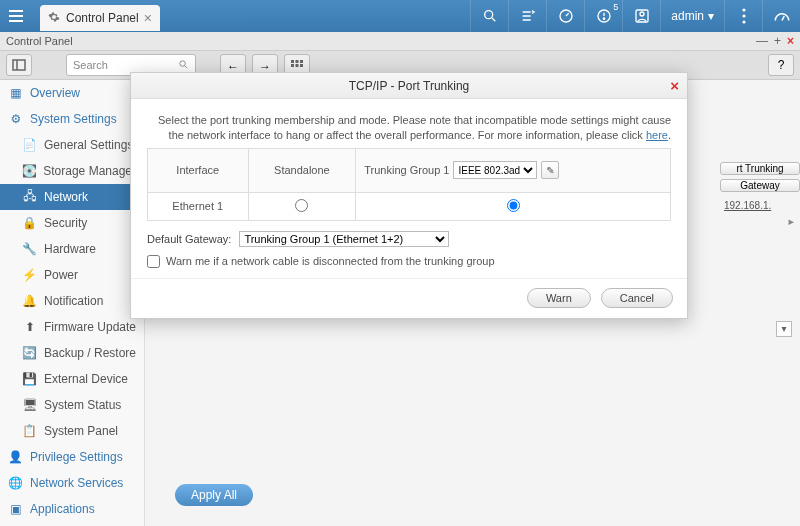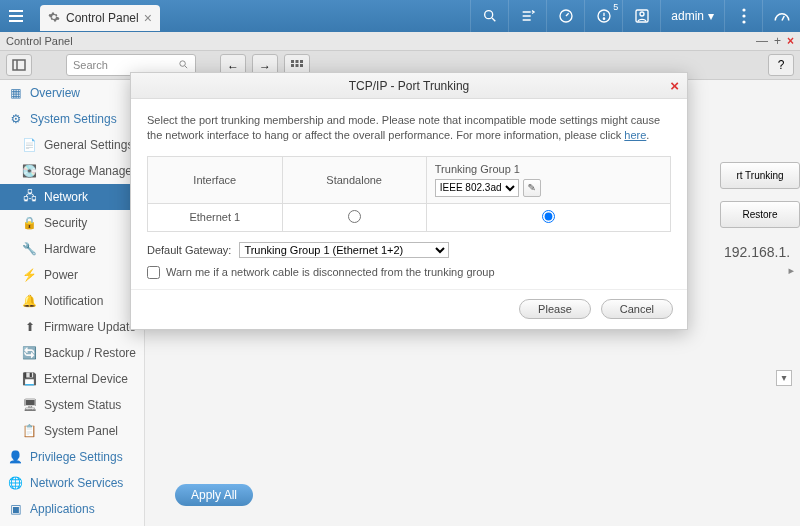--- a/index.html
+++ b/index.html
@@ -38,33 +38,33 @@
 .side-item.active { background: #3a7ab0; color: #fff; }
 .side-icon { width: 16px; height: 16px; margin-right: 6px; display: inline-flex; align-items: center; justify-content: center; font-size: 12px; }
 
 .content { flex: 1; background: #f4f4f4; position: relative; overflow: hidden; }
 .content-top-strip { height: 40px; display:flex; align-items:center; justify-content:center; }
 .content-top-strip .tab-handle { width: 60px; height: 14px; border: 1px solid #bbb; border-top: none; border-radius: 0 0 8px 8px; background:#eee; display:flex; align-items:center; justify-content:center; color:#3a7ab0; font-size:10px;}
 .apply-all-btn { position:absolute; left: 30px; bottom: 20px; background: linear-gradient(#6fb0e8,#4a8bc2); color:#fff; border:none; border-radius:12px; padding:4px 16px; font-size:12px; cursor:pointer; }
 
 
 .right-peek { position: absolute; right: 0; top: 82px; width: 80px; }
-.peek-btn { background: linear-gradient(#fefefe,#e8e8e8); border:1px solid #bbb; border-radius:3px; font-size:10px; padding:7px 4px; margin-bottom:12px; text-align:center; white-space:nowrap; overflow:hidden; }
-.peek-text { font-size:14px; color:#555; padding:4px; }
+.peek-btn { background: linear-gradient(#fefefe,#e8e8e8); border:1px solid #bbb; border-radius:3px; font-size:10px; padding:0 4px; margin-bottom:4px; text-align:center; white-space:nowrap; overflow:hidden; }
+.peek-text { font-size:10px; color:#555; padding:4px;text-decoration:underline; }
 .peek-arrow { text-align:right; color:#888; font-size:11px; padding-right:6px; cursor:pointer;}
 .modal { position: absolute; top: 72px; left: 130px; width: 558px; background: #fff; border: 1px solid #ccc; box-shadow: 0 4px 18px rgba(0,0,0,0.25); font-size: 11px; color: #444; }
 .modal-title { height: 26px; background: linear-gradient(#f6f6f6,#ececec); border-bottom: 1px solid #ddd; display: flex; align-items: center; justify-content: center; position: relative; font-size: 12px; color: #333; }
 .modal-close { position: absolute; right: 8px; top: 4px; color: #d33; font-size: 15px; font-weight: bold; cursor: pointer; }
 .modal-body { padding: 14px 16px 10px; }
-.info-text { line-height: 1.4; margin-bottom: 12px; color: #555; }
+.info-text { line-height: 1.4; margin-bottom: 4px; color: #555; text-align: right; }
 .info-text a { color: #3a7ab0; text-decoration: underline; cursor: pointer; }
 .trunk-table { width: 100%; border: 1px solid #ddd; border-collapse: collapse; }
 .trunk-table th, .trunk-table td { border: 1px solid #ddd; padding: 6px 8px; text-align: center; font-weight: normal; font-size: 11px; color:#555; }
 .trunk-table th { background: #fafafa; height: 44px; }
-.th-group { display:flex; flex-direction:column; align-items:flex-start; gap:4px; }
+.th-group { display:flex; align-items:center; gap:4px; }
 .select-inline { display:flex; align-items:center; gap:4px; }
 .select-inline select { font-size:10px; height:18px; border:1px solid #bbb; background:#fff; }
 .edit-ico { width:18px; height:18px; border:1px solid #bbb; border-radius:2px; display:inline-flex; align-items:center; justify-content:center; font-size:10px; background:linear-gradient(#fff,#eee); cursor:pointer;}
 input[type=radio] { cursor:pointer; }
 .gateway-row { display:flex; align-items:center; gap:8px; margin-top:10px; }
 .gateway-row select { font-size:11px; height:16px; border:1px solid #bbb; min-width:210px; background:#fff;}
 .warn-row { display:flex; align-items:center; gap:6px; margin-top:8px; color:#555; }
 .modal-footer { height: 40px; border-top: 1px solid #eee; display:flex; align-items:center; justify-content:flex-end; gap:10px; padding:0 14px; background:#fff;}
 .modal-footer button { background: linear-gradient(#fdfdfd,#e6e6e6); border:1px solid #bbb; border-radius:12px; padding:3px 18px; font-size:11px; cursor:pointer; color:#444;}
 </style>
@@ -257,21 +257,21 @@
     <div class="content-top-strip">
       <div class="tab-handle">▾</div>
     </div>
     <button class="apply-all-btn">Apply All</button>
   </div>
 </div>
 
 <div class="right-peek">
   <div style="height:80px"></div>
   <div class="peek-btn">rt Trunking</div>
-  <div class="peek-btn">Restore</div>
+  <div class="peek-btn">Gateway</div>
   <div class="peek-text">192.168.1.</div>
   <div class="peek-arrow">▸</div>
   <div style="height:90px"></div>
   <div style="text-align:right; padding-right:8px;"><span style="display:inline-block;width:16px;height:16px;border:1px solid #bbb;background:#fff;font-size:10px;text-align:center;line-height:14px;color:#666">▾</span></div>
 </div>
 
 <div class="modal">
   <div class="modal-title">
     <span>TCP/IP - Port Trunking</span>
     <span class="modal-close">×</span>
@@ -311,16 +311,16 @@
       <select>
         <option>Trunking Group 1 (Ethernet 1+2)</option>
       </select>
     </div>
     <div class="warn-row">
       <input type="checkbox" style="">
       <span>Warn me if a network cable is disconnected from the trunking group</span>
     </div>
   </div>
   <div class="modal-footer">
-    <button>Please</button>
+    <button>Warn</button>
     <button>Cancel</button>
   </div>
 </div>
 
 </body></html>

